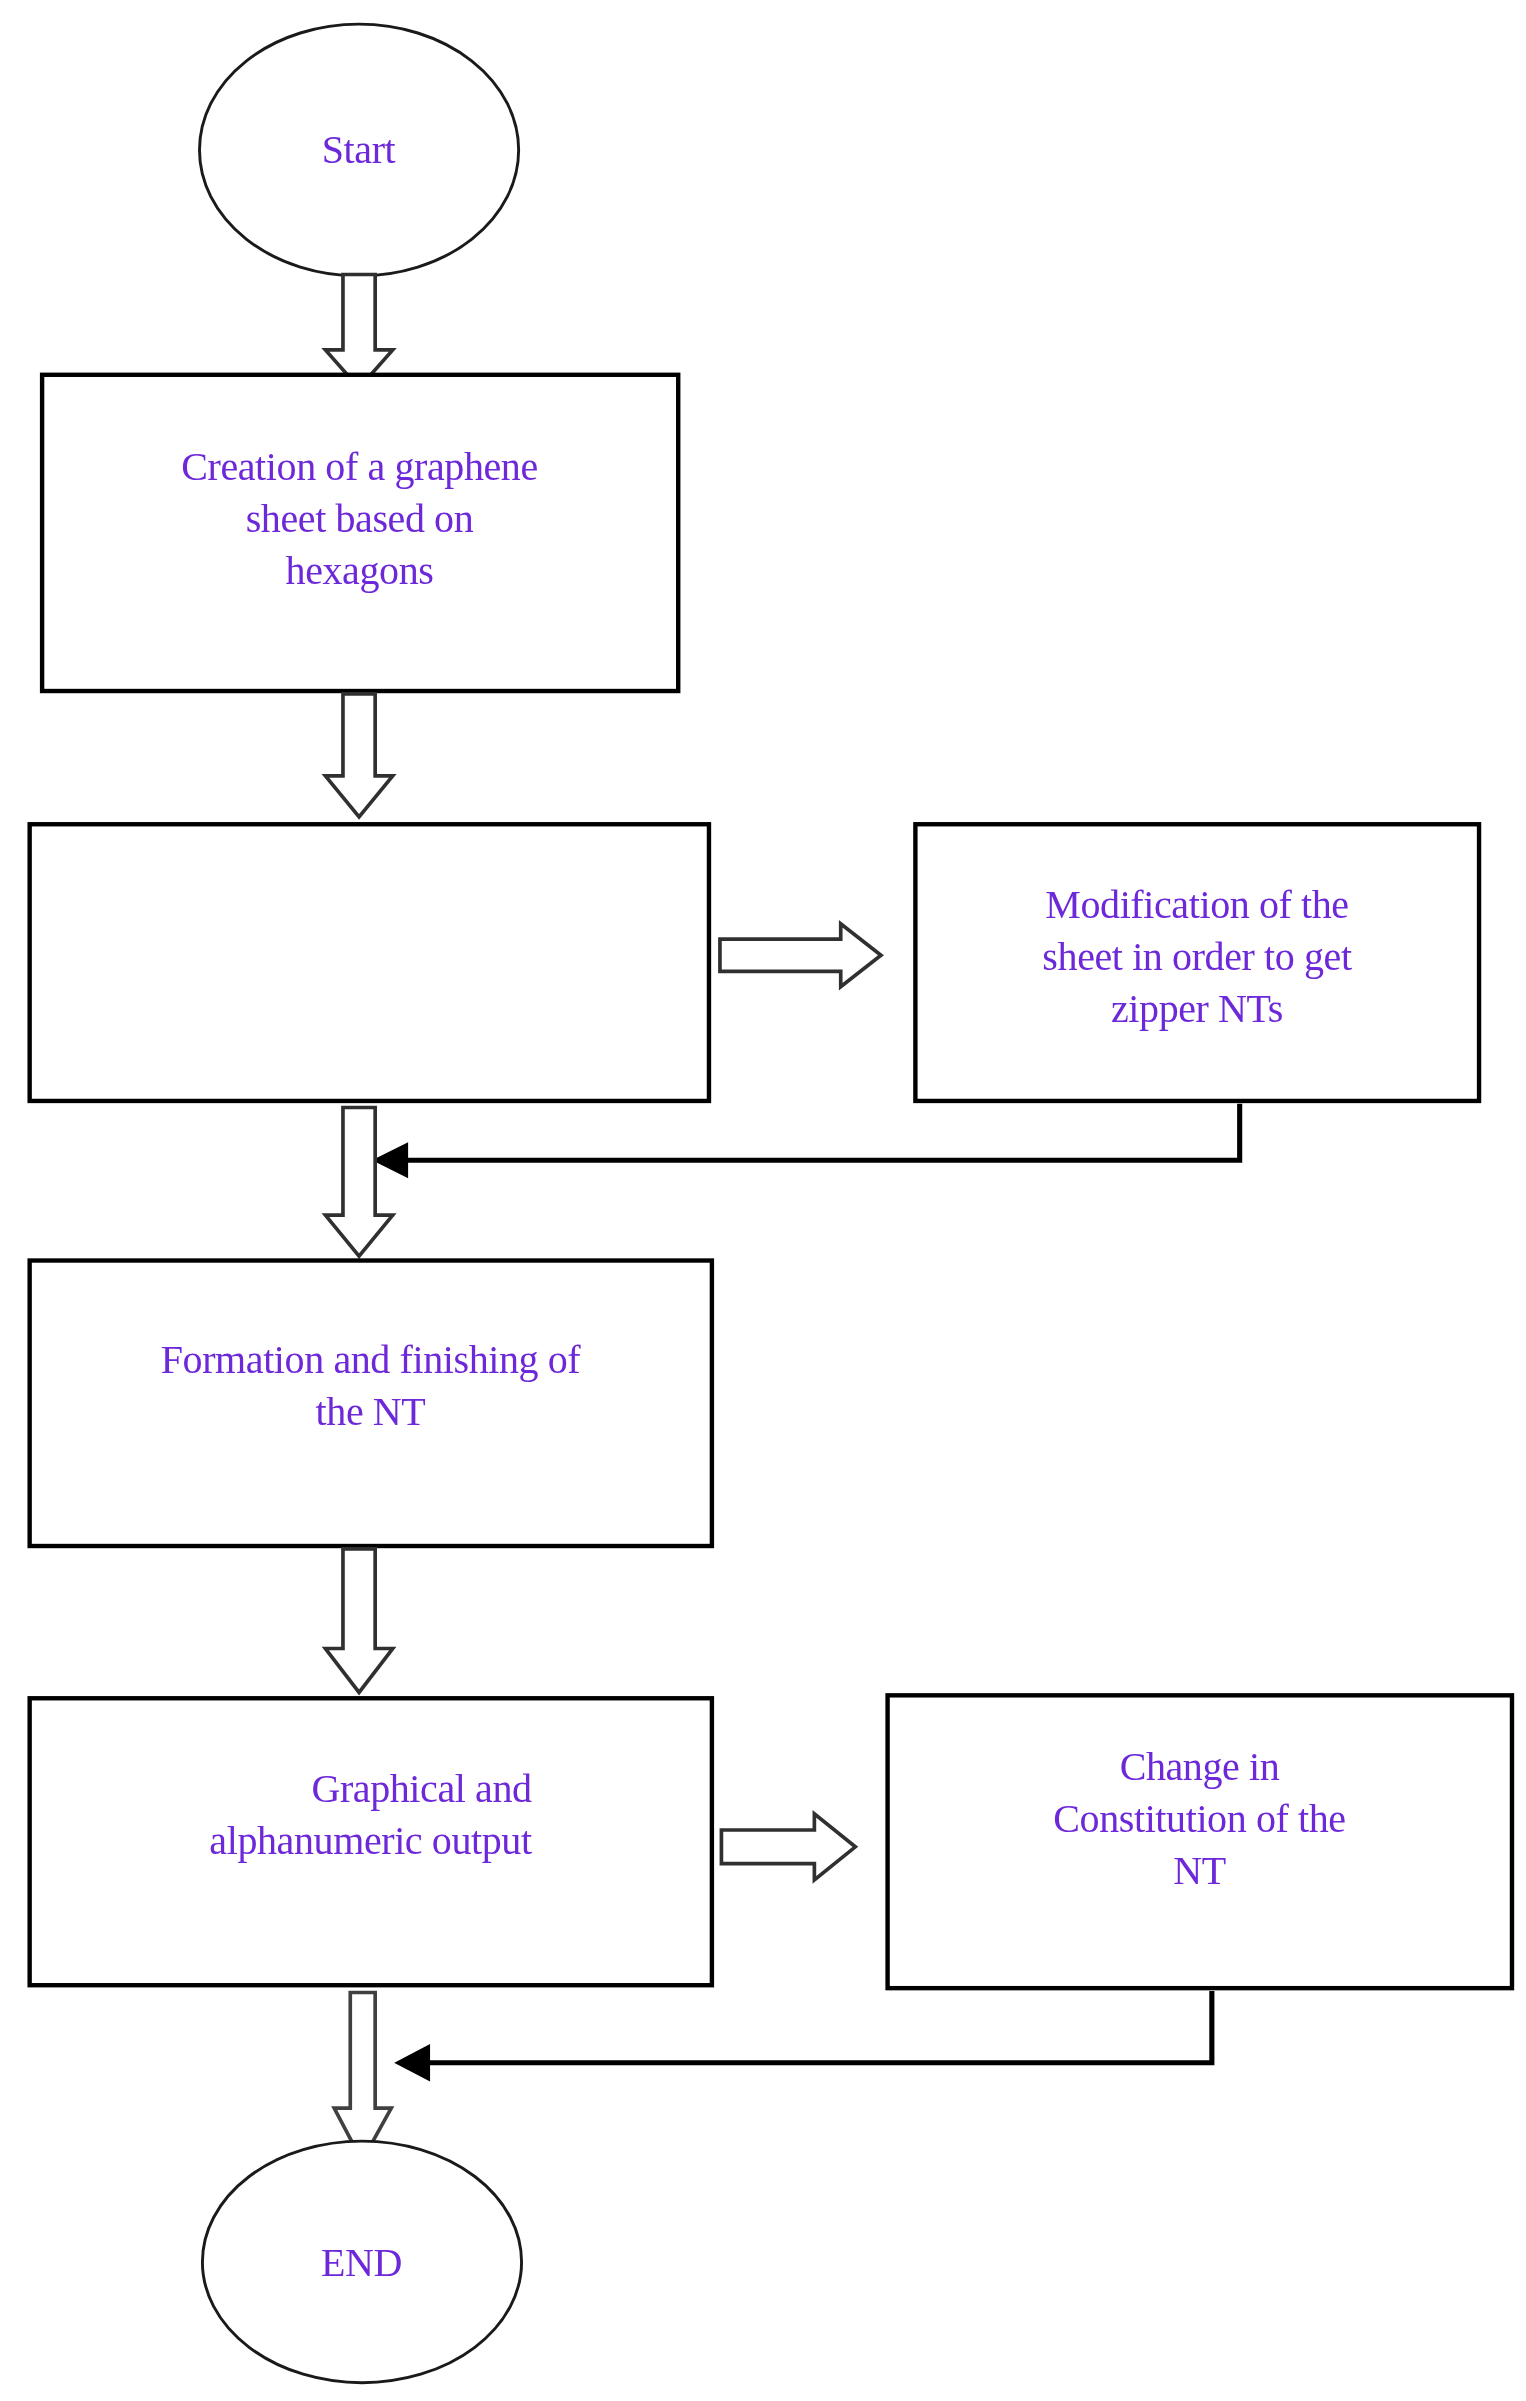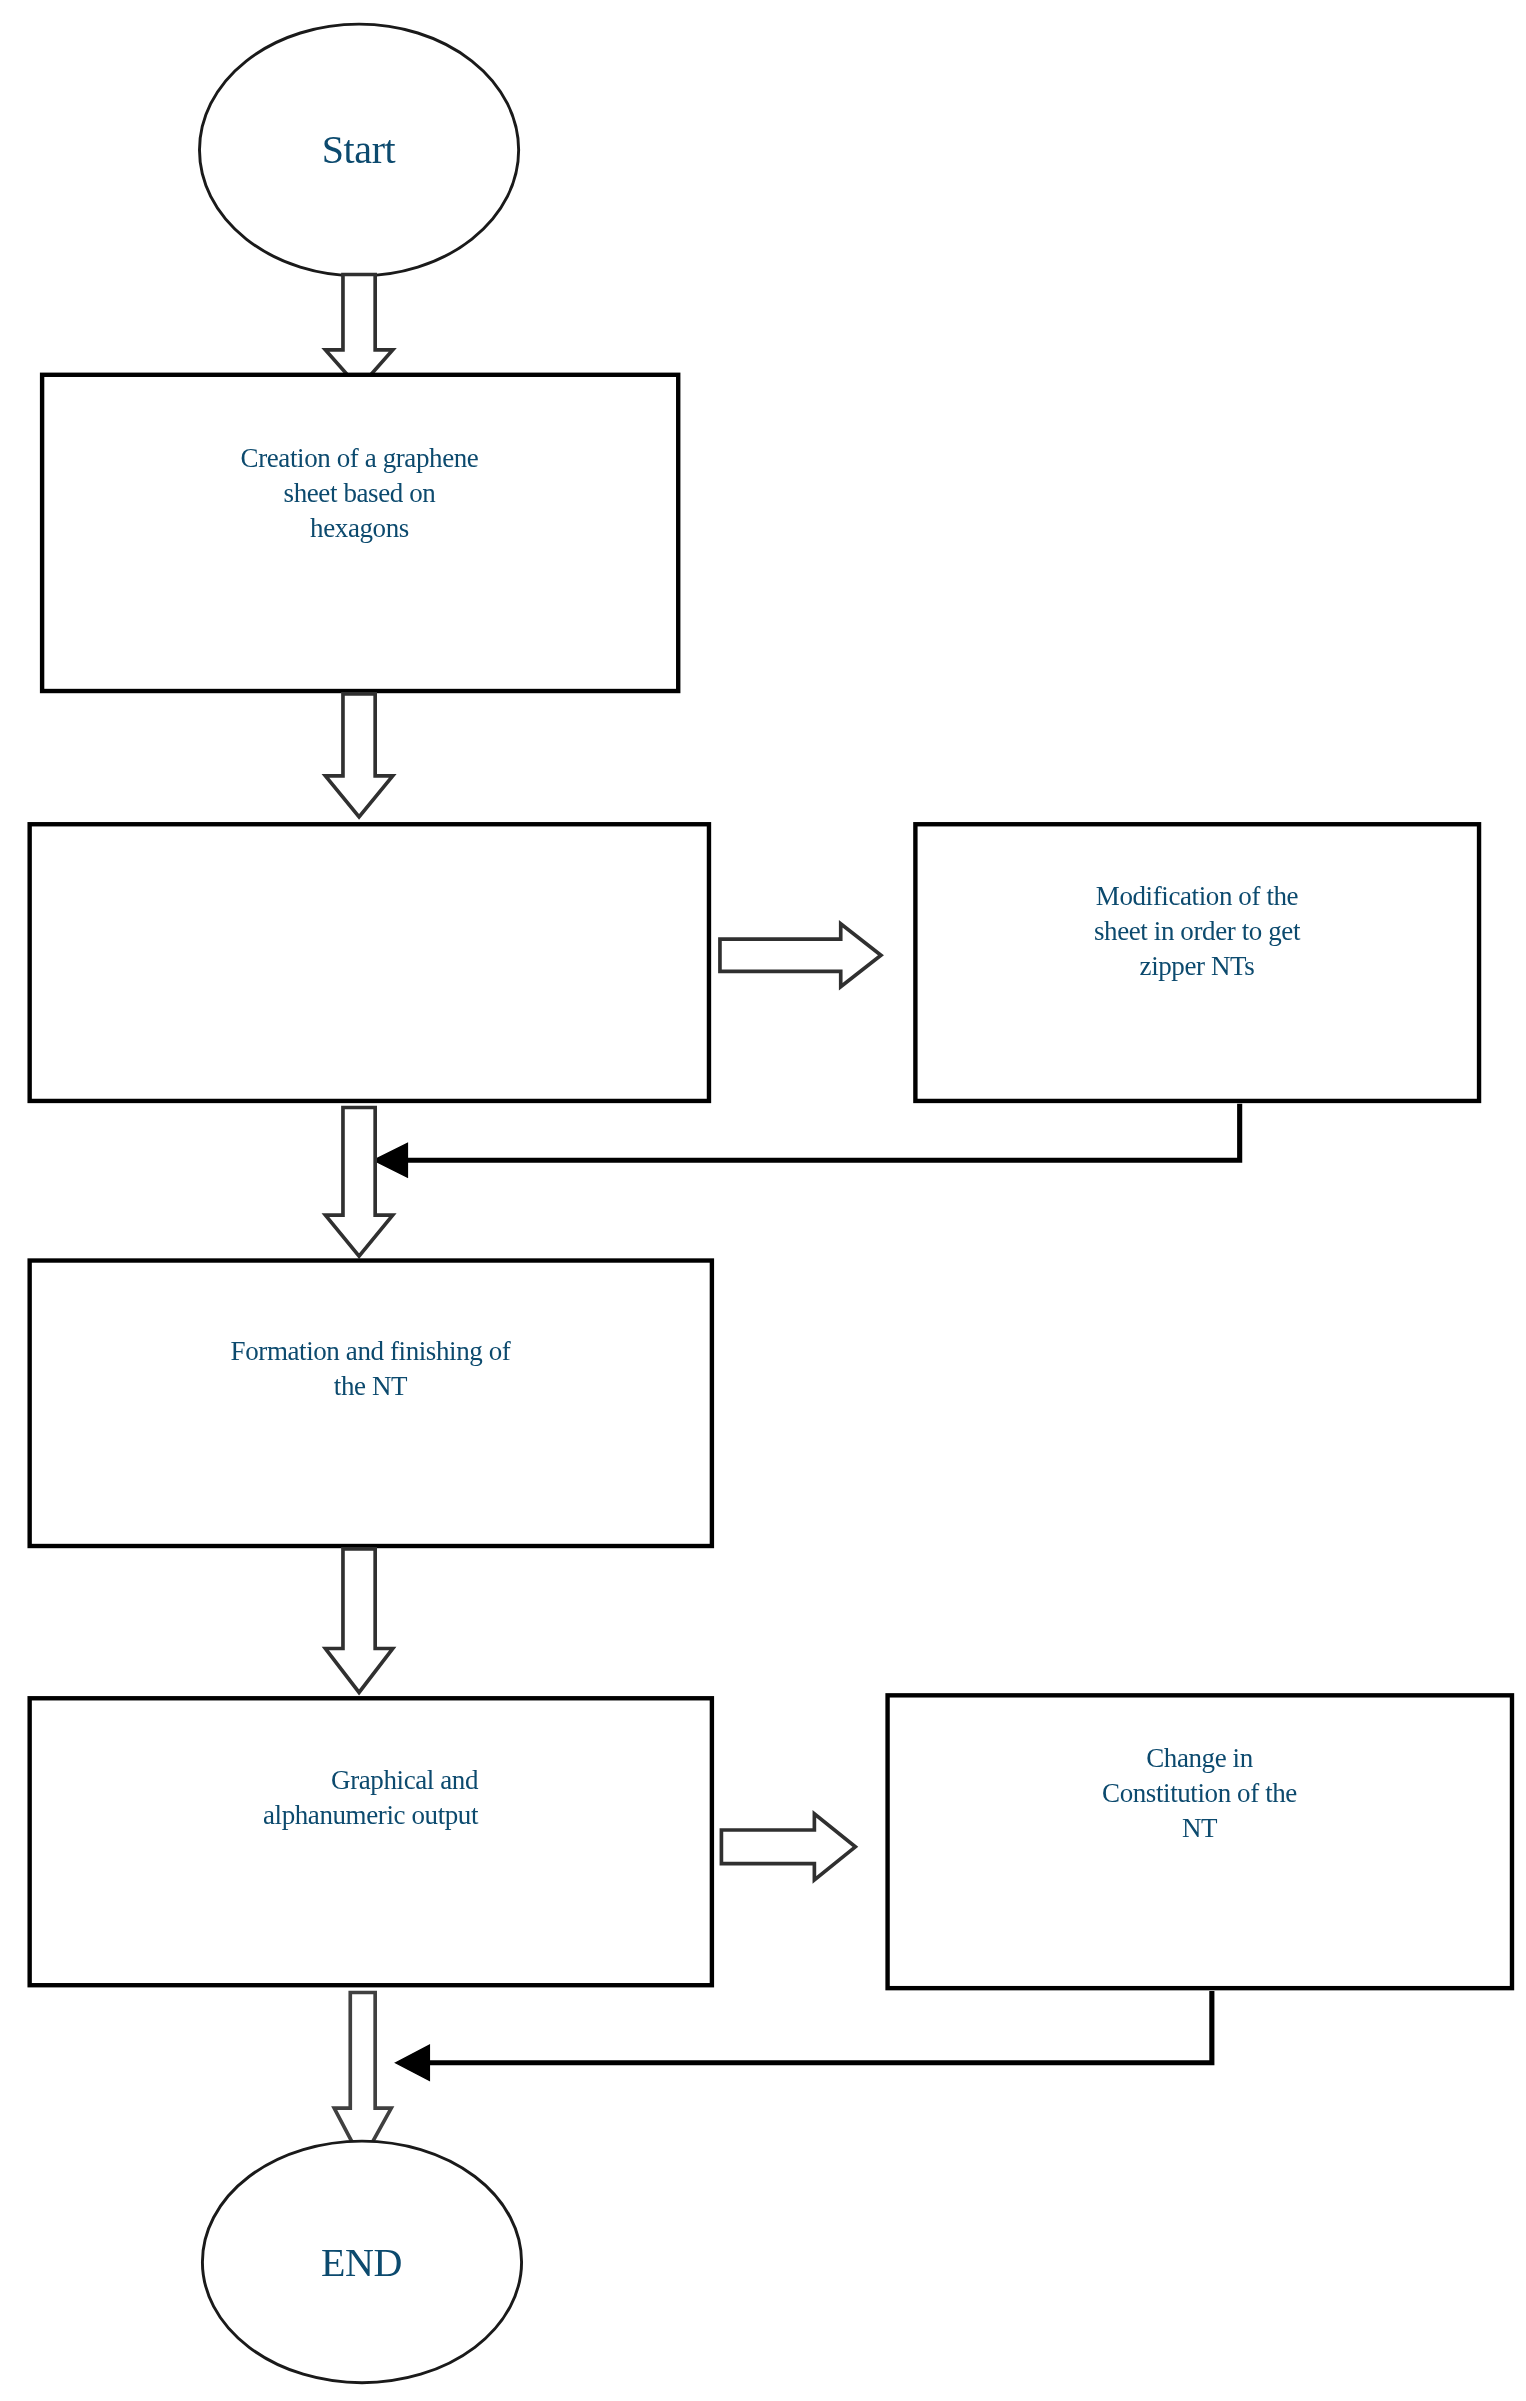--- a/index.html
+++ b/index.html
@@ -22,34 +22,34 @@
     top: 0;
     left: 0;
     width: 1527px;
     height: 2401px;
   }
   .node-label {
     position: absolute;
     display: flex;
     justify-content: center;
     text-align: center;
-    color: #0c4a6e;
+    color: #6d28d9;
     font-family: "Liberation Serif", "DejaVu Serif", serif;
     white-space: pre-line;
     line-height: 1.30;
     letter-spacing: -0.4px;
     pointer-events: none;
   }
   .terminal-label {
     align-items: center;
     font-size: 40px;
   }
   .process-label {
     align-items: flex-start;
-    font-size: 27px;
+    font-size: 40px;
   }
 </style>
 </head>
 <body>
 
 <div id="flowchart-canvas">
 
   <svg id="flowchart-svg" viewBox="0 0 2085 3280">
 
     <ellipse cx="490" cy="205" rx="218" ry="172" fill="#ffffff" stroke="#1a1a1a" stroke-width="4"></ellipse>

